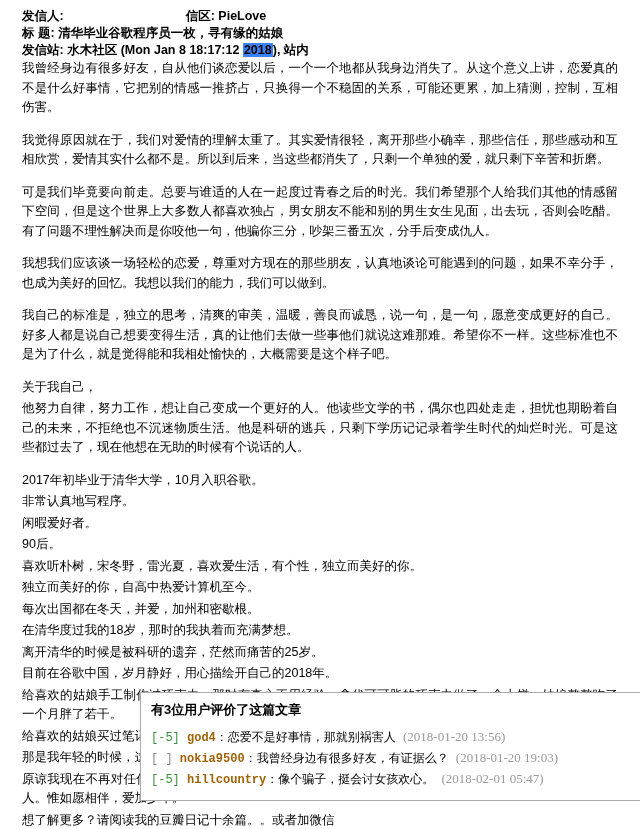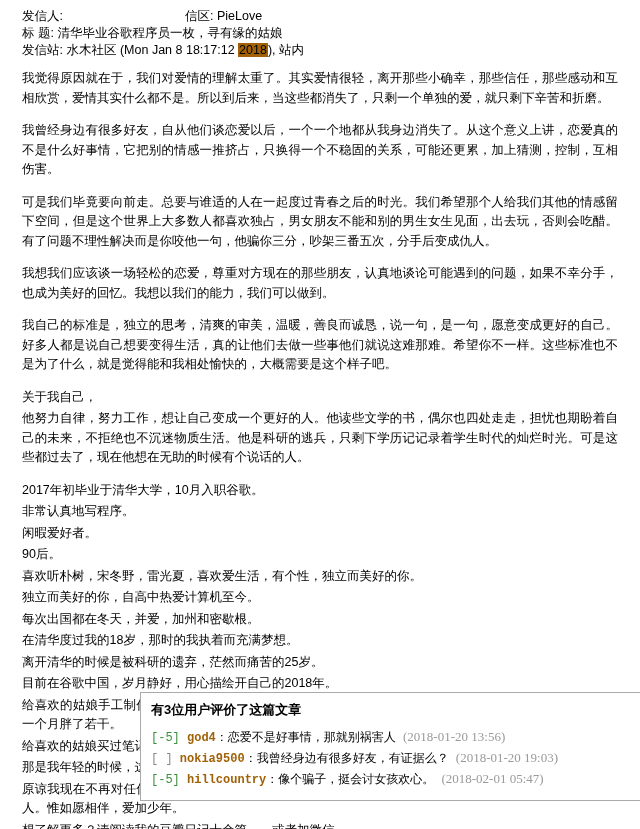--- a/index.html
+++ b/index.html
@@ -17,37 +17,37 @@
     overflow: hidden;
   }
   .page {
     padding: 8px 22px 0 22px;
     box-sizing: border-box;
     width: 640px;
   }
   .header {
     font-size: 12.5px;
     line-height: 17px;
-    margin-bottom: 10px;
+    font-weight: bold;
   }
   .header .row {
     white-space: nowrap;
   }
   .header .label {
     color: #000;
   }
   .header .val {
     color: #000;
   }
   .sender-gap {
     display: inline-block;
     width: 122px;
   }
   .hl {
-    background: #a16207;
+    background: #3b82f6;
     padding: 0 1px;
   }
   .body-text {
     font-size: 12.5px;
     line-height: 19.5px;
     color: #000;
     text-align: justify;
   }
   .body-text p {
     margin: 0 0 13px 0;
@@ -113,22 +113,22 @@
       <span class="label">标  题:</span>
       <span class="val">清华毕业谷歌程序员一枚，寻有缘的姑娘</span>
     </div>
     <div class="row">
       <span class="label">发信站:</span>
       <span class="val">水木社区 (Mon Jan  8 18:17:12 </span><span class="hl">2018</span><span class="val">), 站内</span>
     </div>
   </div>
 
   <div class="body-text">
+    <p>我曾经身边有很多好友，自从他们谈恋爱以后，一个一个地都从我身边消失了。从这个意义上讲，恋爱真的不是什么好事情，它把别的情感一推挤占，只换得一个不稳固的关系，可能还更累，加上猜测，控制，互相伤害。</p>
     <p>我觉得原因就在于，我们对爱情的理解太重了。其实爱情很轻，离开那些小确幸，那些信任，那些感动和互相欣赏，爱情其实什么都不是。所以到后来，当这些都消失了，只剩一个单独的爱，就只剩下辛苦和折磨。</p>
-    <p>我曾经身边有很多好友，自从他们谈恋爱以后，一个一个地都从我身边消失了。从这个意义上讲，恋爱真的不是什么好事情，它把别的情感一推挤占，只换得一个不稳固的关系，可能还更累，加上猜测，控制，互相伤害。</p>
     <p>可是我们毕竟要向前走。总要与谁适的人在一起度过青春之后的时光。我们希望那个人给我们其他的情感留下空间，但是这个世界上大多数人都喜欢独占，男女朋友不能和别的男生女生见面，出去玩，否则会吃醋。有了问题不理性解决而是你咬他一句，他骗你三分，吵架三番五次，分手后变成仇人。</p>
     <p>我想我们应该谈一场轻松的恋爱，尊重对方现在的那些朋友，认真地谈论可能遇到的问题，如果不幸分手，也成为美好的回忆。我想以我们的能力，我们可以做到。</p>
     <p>我自己的标准是，独立的思考，清爽的审美，温暖，善良而诚恳，说一句，是一句，愿意变成更好的自己。好多人都是说自己想要变得生活，真的让他们去做一些事他们就说这难那难。希望你不一样。这些标准也不是为了什么，就是觉得能和我相处愉快的，大概需要是这个样子吧。</p>
 
     <p class="tight">关于我自己，</p>
     <p>他努力自律，努力工作，想让自己变成一个更好的人。他读些文学的书，偶尔也四处走走，担忧也期盼着自己的未来，不拒绝也不沉迷物质生活。他是科研的逃兵，只剩下学历记记录着学生时代的灿烂时光。可是这些都过去了，现在他想在无助的时候有个说话的人。</p>
 
     <p class="tight">2017年初毕业于清华大学，10月入职谷歌。</p>
     <p class="tight">非常认真地写程序。</p>
     <p class="tight">闲暇爱好者。</p>

